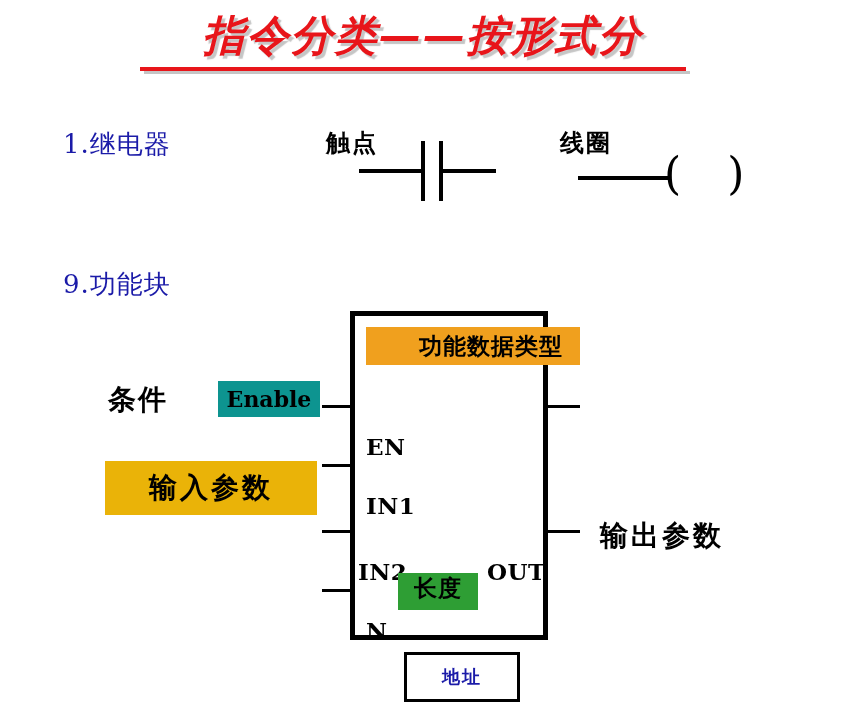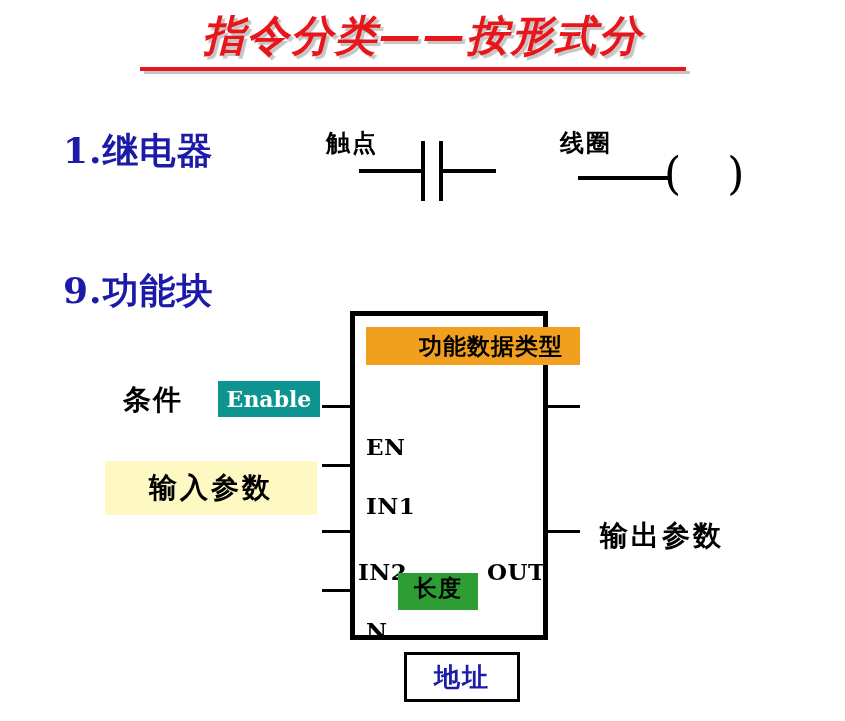--- a/index.html
+++ b/index.html
@@ -46,22 +46,22 @@
     top: 71px;
     width: 546px;
     height: 3px;
     background: rgba(150,150,150,0.55);
   }
 
   
   .section-heading {
     position: absolute;
     font-family: "DejaVu Serif", "Liberation Serif", serif;
-    font-size: 36px;
-    font-weight: bold;
+    font-size: 26px;
+    font-weight: normal;
     color: #1B1BA8;
     white-space: nowrap;
     letter-spacing: 1px;
   }
   #sec1-heading { left: 63px; top: 127px; }
   #sec2-heading { left: 63px; top: 267px; }
 
   
   .cn-label {
     position: absolute;
@@ -174,29 +174,29 @@
   
   #enable-box {
     position: absolute;
     left: 218px; top: 381px;
     width: 102px; height: 36px;
     background: #0D9490;
     display: flex; align-items: center; justify-content: center;
   }
   #enable-box .box-text {
     font-family: "DejaVu Serif", "Liberation Serif", serif;
-    font-size: 22px; font-weight: bold; color: #ffffff;
+    font-size: 22px; font-weight: bold; color: #000000;
     white-space: nowrap;
   }
 
   #input-params-box {
     position: absolute;
     left: 105px; top: 461px;
     width: 212px; height: 54px;
-    background: #fef9c3;
+    background: #eab308;
     display: flex; align-items: center; justify-content: center;
   }
   #input-params-box .box-text {
     font-family: "DejaVu Serif", "Liberation Serif", serif;
     font-size: 28px; font-weight: bold; color: #000;
     letter-spacing: 3px; white-space: nowrap;
   }
 
   #length-box {
     position: absolute;
@@ -215,27 +215,27 @@
     position: absolute;
     left: 404px; top: 652px;
     width: 116px; height: 50px;
     border: 3px solid #000;
     box-sizing: border-box;
     background: #fff;
     display: flex; align-items: center; justify-content: center;
   }
   #address-box .box-text {
     font-family: "DejaVu Serif", "Liberation Serif", serif;
-    font-size: 26px; font-weight: bold; color: #1B1BA8;
+    font-size: 18px; font-weight: bold; color: #1B1BA8;
     letter-spacing: 2px; white-space: nowrap;
   }
 
   
   #condition-label {
-    position: absolute; left: 123px; top: 381px;
+    position: absolute; left: 108px; top: 381px;
     font-family: "DejaVu Serif", "Liberation Serif", serif;
     font-size: 28px; font-weight: bold; color: #000;
     letter-spacing: 2px; white-space: nowrap;
   }
   #output-params-label {
     position: absolute; left: 600px; top: 517px;
     font-family: "DejaVu Serif", "Liberation Serif", serif;
     font-size: 28px; font-weight: bold; color: #000;
     letter-spacing: 3px; white-space: nowrap;
   }

